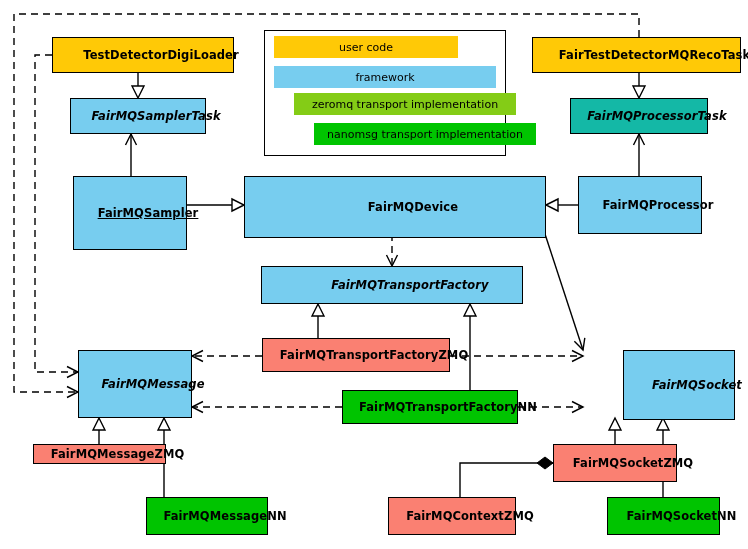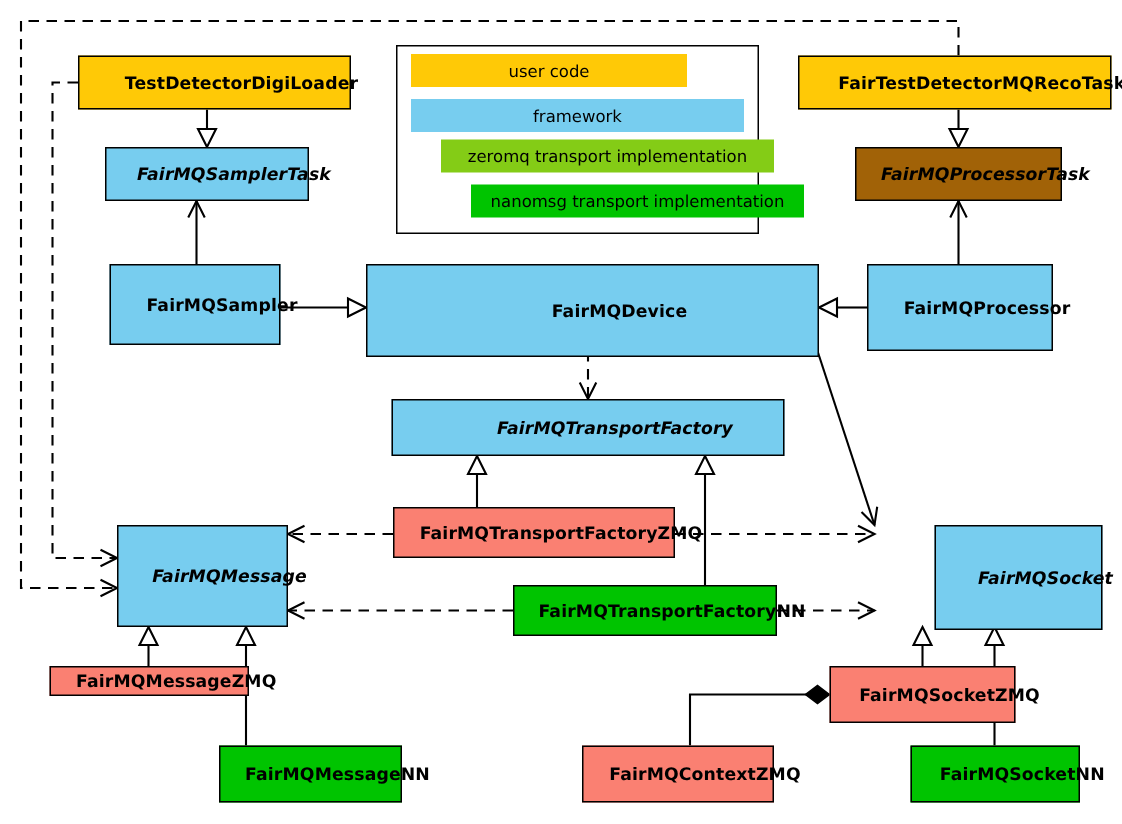--- a/index.html
+++ b/index.html
@@ -114,24 +114,24 @@
   <div id="node-layer">
       <div class="node-box" style="left: 52px; top: 37px; width: 182px; height: 36px; background: rgb(255, 201, 6);">
         <span class="node-label">TestDetectorDigiLoader</span>
       </div>
       <div class="node-box" style="left: 532px; top: 37px; width: 209px; height: 36px; background: rgb(255, 201, 6);">
         <span class="node-label">FairTestDetectorMQRecoTask</span>
       </div>
       <div class="node-box abstract" style="left: 70px; top: 98px; width: 136px; height: 36px; background: rgb(119, 205, 239);">
         <span class="node-label">FairMQSamplerTask</span>
       </div>
-      <div class="node-box abstract" style="left: 570px; top: 98px; width: 138px; height: 36px; background: #a16207; text-align: center;">
+      <div class="node-box abstract" style="left: 570px; top: 98px; width: 138px; height: 36px; background: #14b8a6; text-align: center;">
         <span class="node-label">FairMQProcessorTask</span>
       </div>
-      <div class="node-box" style="left: 73px; top: 176px; width: 114px; height: 54px; background: rgb(119, 205, 239);">
+      <div class="node-box" style="left: 73px; top: 176px; width: 114px; height: 74px; background: rgb(119, 205, 239); text-decoration: underline;">
         <span class="node-label">FairMQSampler</span>
       </div>
       <div class="node-box" style="left: 244px; top: 176px; width: 302px; height: 62px; background: rgb(119, 205, 239);">
         <span class="node-label">FairMQDevice</span>
       </div>
       <div class="node-box" style="left: 578px; top: 176px; width: 124px; height: 58px; background: rgb(119, 205, 239);">
         <span class="node-label">FairMQProcessor</span>
       </div>
       <div class="node-box abstract" style="left: 261px; top: 266px; width: 262px; height: 38px; background: rgb(119, 205, 239);">
         <span class="node-label">FairMQTransportFactory</span>

